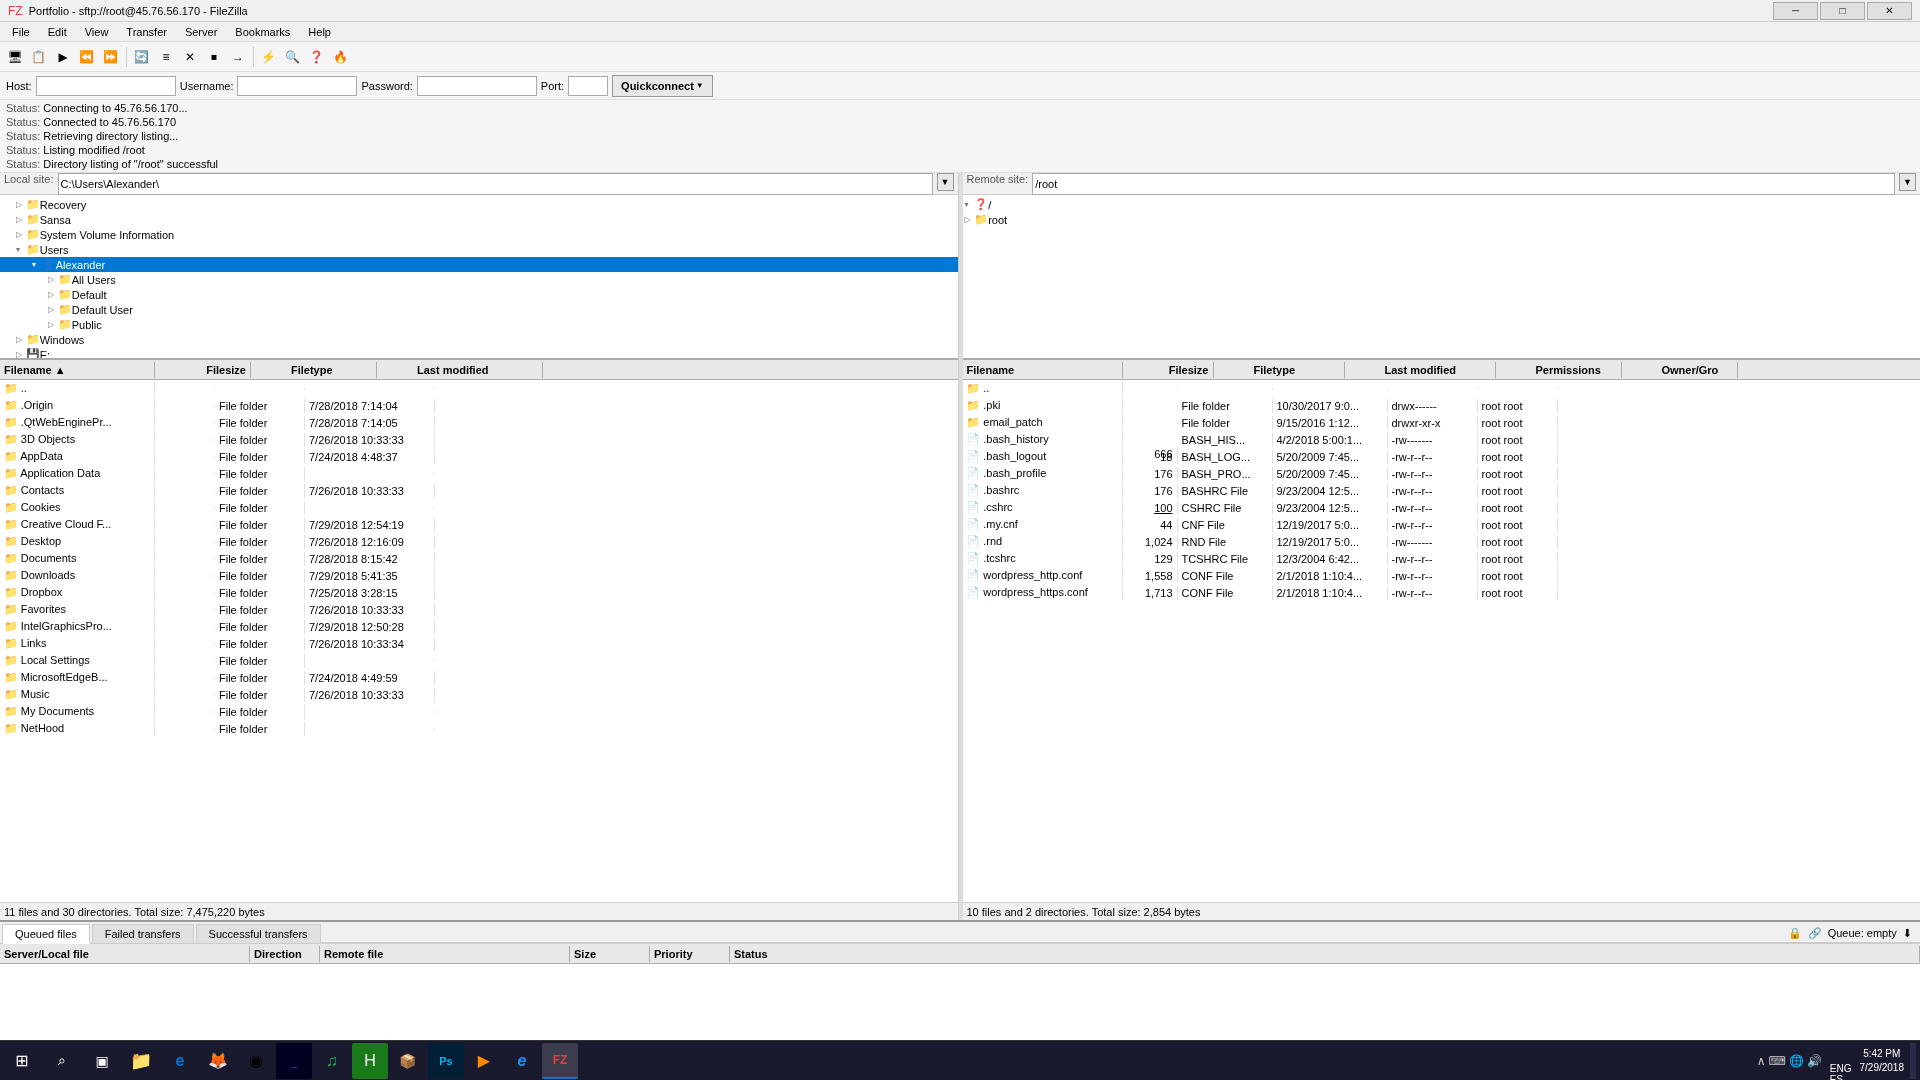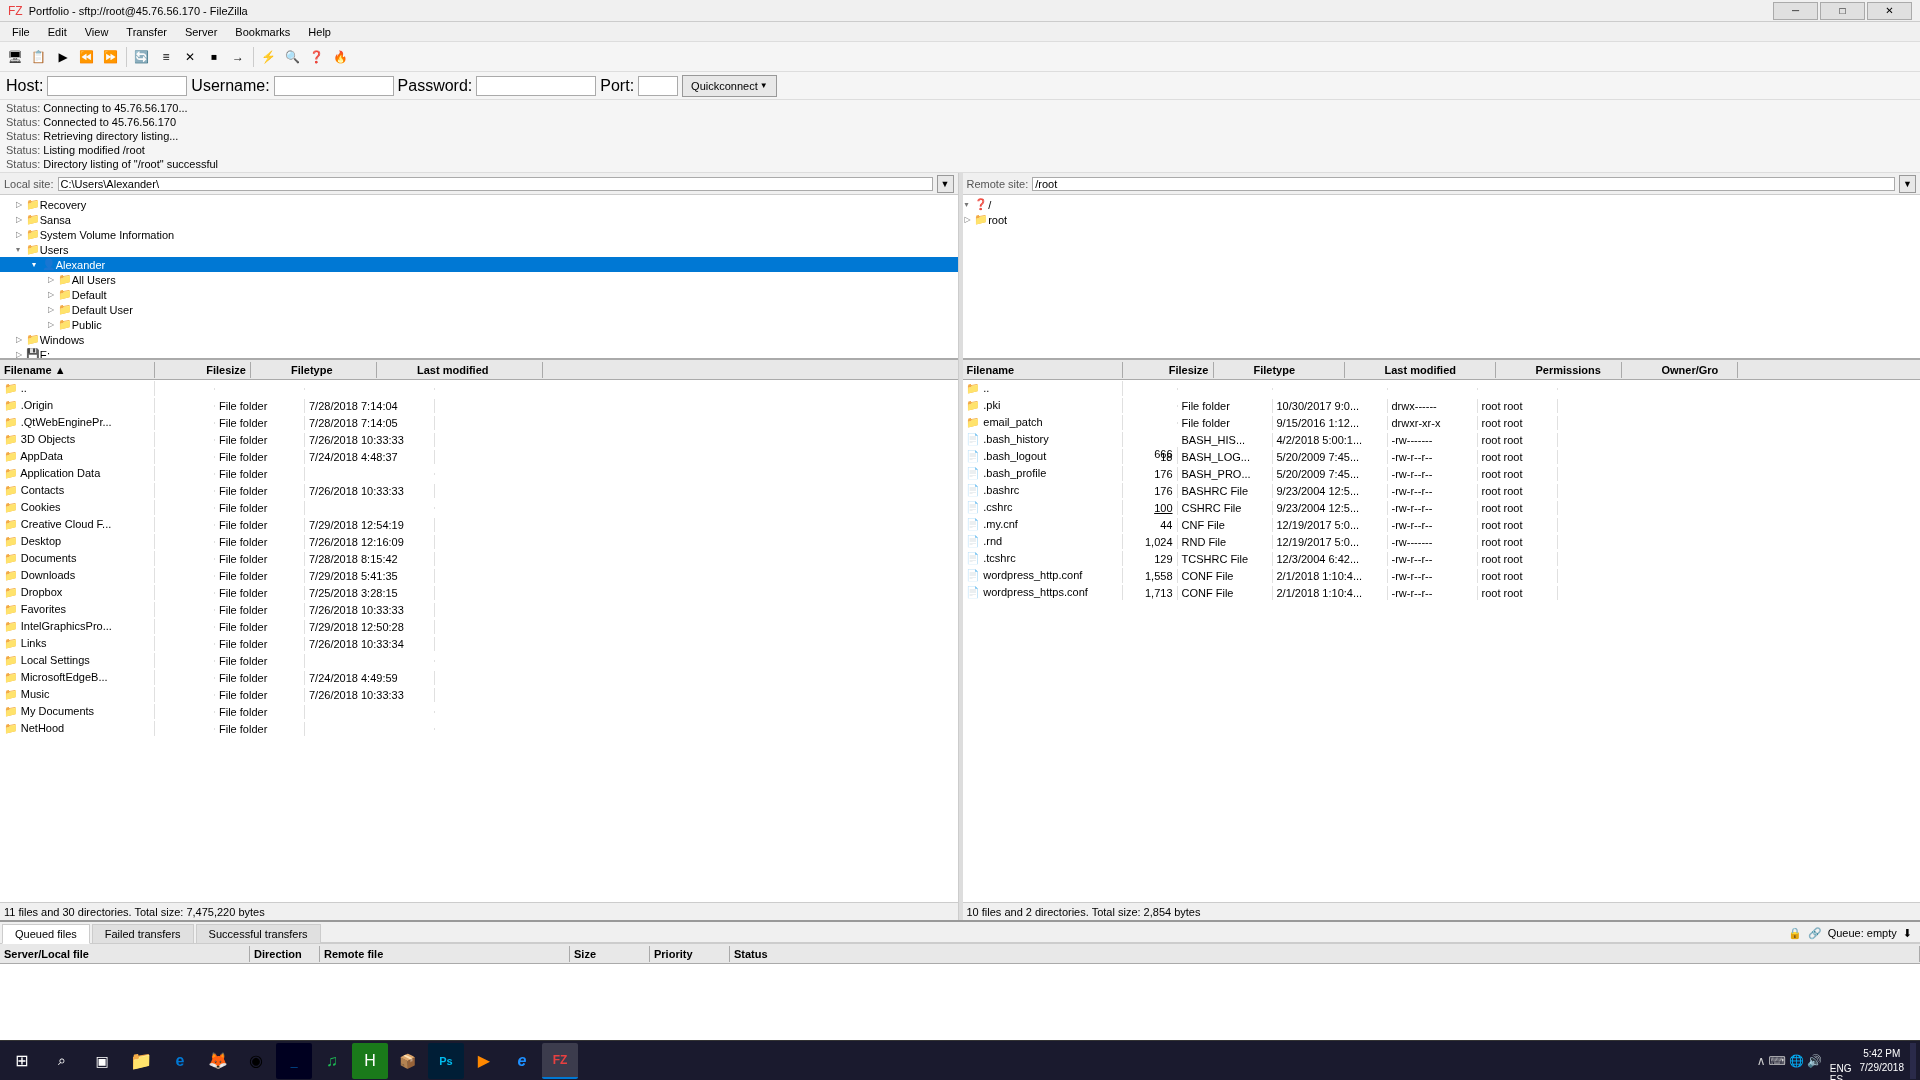--- a/index.html
+++ b/index.html
@@ -80,41 +80,42 @@
     
     #quickconnect-bar {
       height: 28px;
       background: #f5f5f5;
       display: flex;
       align-items: center;
       padding: 2px 6px;
       gap: 4px;
       border-bottom: 1px solid #ddd;
     }
-    .qc-label { font-size: 16px; }
+    .qc-label { font-size: 11px; }
     .qc-input {
       height: 20px;
       border: 1px solid #aaa;
       font-size: 11px;
       padding: 0 2px;
     }
     #host-input { width: 140px; }
     #username-input { width: 120px; }
     #password-input { width: 120px; }
     #port-input { width: 40px; }
     #quickconnect-btn {
       height: 22px;
       background: #e8e8e8;
       border: 1px solid #999;
       cursor: pointer;
       padding: 0 8px;
       font-size: 11px;
       display: flex;
       align-items: center;
       gap: 2px;
+      font-weight: bold;
     }
 
     
     #status-area {
       background: #f5f5f5;
       padding: 1px 6px;
       border-bottom: 1px solid #ddd;
       line-height: 14px;
     }
     .status-line { font-size: 11px; color: #000; }
@@ -141,29 +142,29 @@
       flex: 1;
       overflow: hidden;
       border-right: 1px solid #ccc;
     }
     .panel:last-child { border-right: none; }
 
     .panel-path-bar {
       height: 22px;
       background: #f0f0f0;
       display: flex;
-      align-items: center;
+      align-items: flex-start;
       padding: 0 4px;
       gap: 4px;
       border-bottom: 1px solid #ccc;
     }
     .panel-path-label { font-size: 11px; color: #555; }
     .panel-path-input {
       flex: 1;
-      height: 14px;
+      height: 22px;
       border: 1px solid #aaa;
       font-size: 11px;
       padding: 0 2px;
       background: white;
     }
 
     .tree-item {
       display: flex;
       align-items: center;
       padding: 1px 2px;

